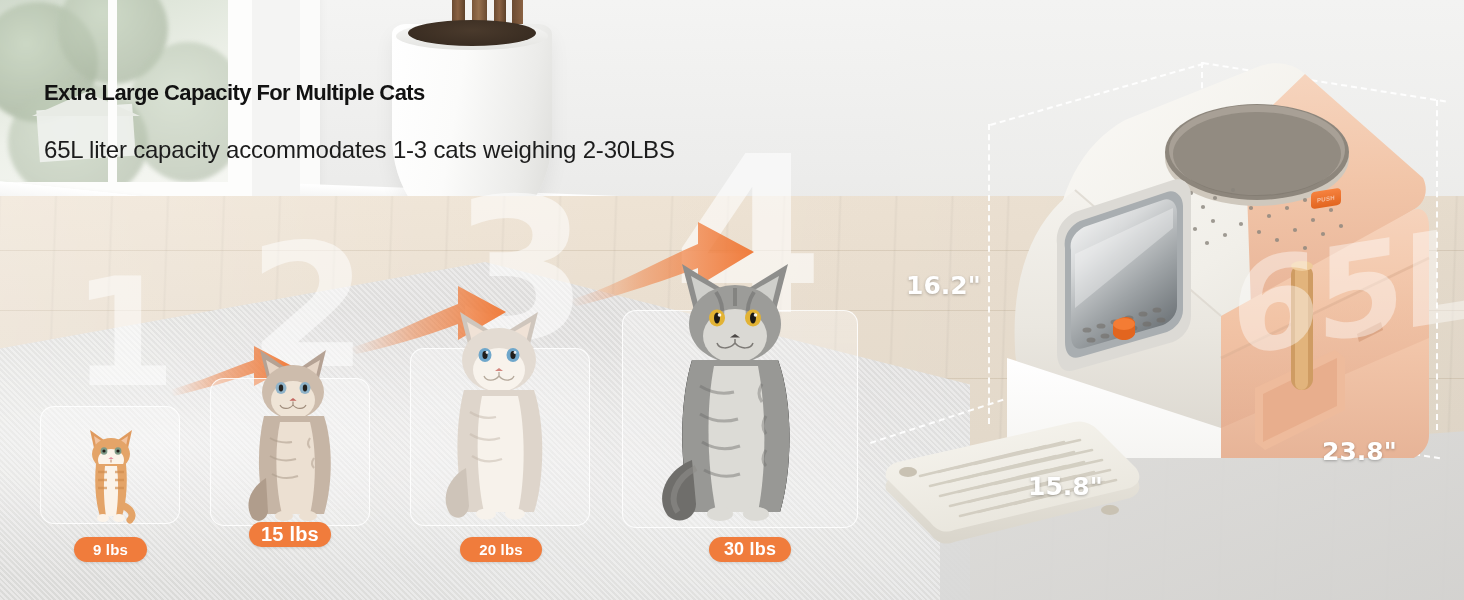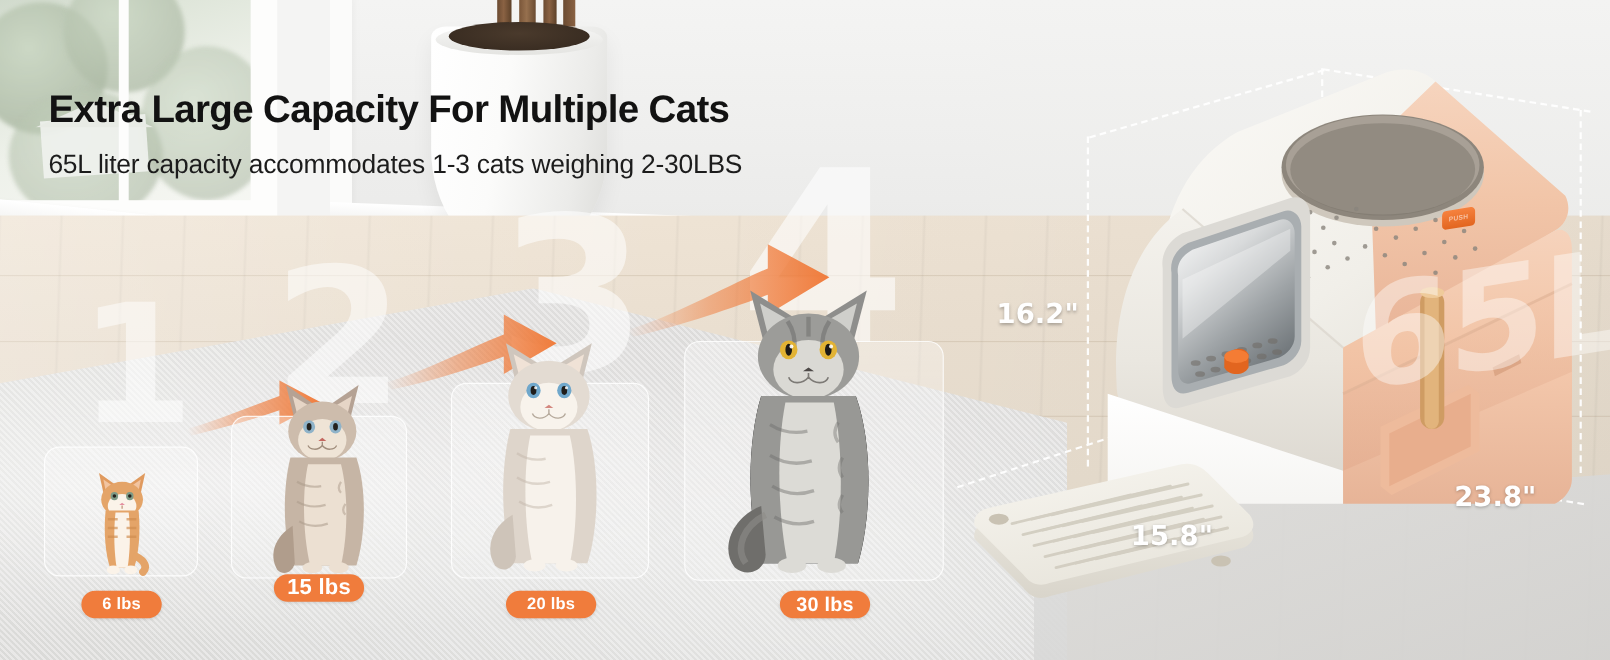--- a/index.html
+++ b/index.html
@@ -159,21 +159,21 @@
     display:flex; align-items:center; justify-content:center;
     letter-spacing:.2px;
     box-shadow:0 1px 3px rgba(0,0,0,.12);
   }
 
   
   .headline {
     position:absolute; left:44px; top:80px;
     font-family:"Liberation Sans", sans-serif;
     font-weight:bold;
-    font-size:35px;
+    font-size:22px;
     letter-spacing:-.6px;
     color:#121212;
     white-space:nowrap;
   }
   .subhead {
     position:absolute; left:44px; top:136px;
     font-family:"Liberation Sans", sans-serif;
     font-weight:400;
     font-size:24px;
     letter-spacing:-.2px;
@@ -321,21 +321,21 @@
       <path d="M33,41.5 v3" stroke="#b9876a" stroke-width="1"></path>
       <path d="M18,46 C16,66 18,86 22,98 L44,98 C48,86 50,66 48,46 Z" fill="#e4a468"></path>
       <path d="M27,48 C25,66 26,86 28,98 L38,98 C40,86 41,66 39,48 Z" fill="#fbf3e9"></path>
       <path d="M20,54 h9 M20,62 h9 M20,70 h9" stroke="#cf8c4e" stroke-width="2.4" opacity=".65"></path>
       <path d="M37,54 h9 M37,62 h9 M37,70 h9" stroke="#cf8c4e" stroke-width="2.4" opacity=".65"></path>
       <ellipse cx="25" cy="100" rx="6" ry="4" fill="#fbf3e9"></ellipse>
       <ellipse cx="41" cy="100" rx="6" ry="4" fill="#fbf3e9"></ellipse>
       <path d="M46,88 C54,92 56,98 52,102" stroke="#e4a468" stroke-width="7" fill="none" stroke-linecap="round"></path>
     </g>
   </svg>
-  <div class="badge" style="left:74px; top:537px; width:73px; height:25px; font-size:15px;">6 lbs</div>
+  <div class="badge" style="left:74px; top:537px; width:73px; height:25px; font-size:15px;">9 lbs</div>
 
   <div class="cat-card" style="left:210px; top:378px; width:160px; height:148px;"></div>
   <svg class="cat-wrap" style="left:240px; top:338px;" width="110" height="190" viewBox="0 0 110 190">
     <g>
       <path d="M28,44 L20,12 L46,30 Z" fill="#b5a294"></path>
       <path d="M78,44 L86,12 L60,30 Z" fill="#b5a294"></path>
       <path d="M31,42 L26,22 L43,32 Z" fill="#e6d5c6"></path>
       <path d="M75,42 L80,22 L63,32 Z" fill="#e6d5c6"></path>
       <ellipse cx="53" cy="54" rx="31" ry="27" fill="#cdbcac"></ellipse>
       <ellipse cx="53" cy="62" rx="22" ry="19" fill="#efe4d6"></ellipse>

